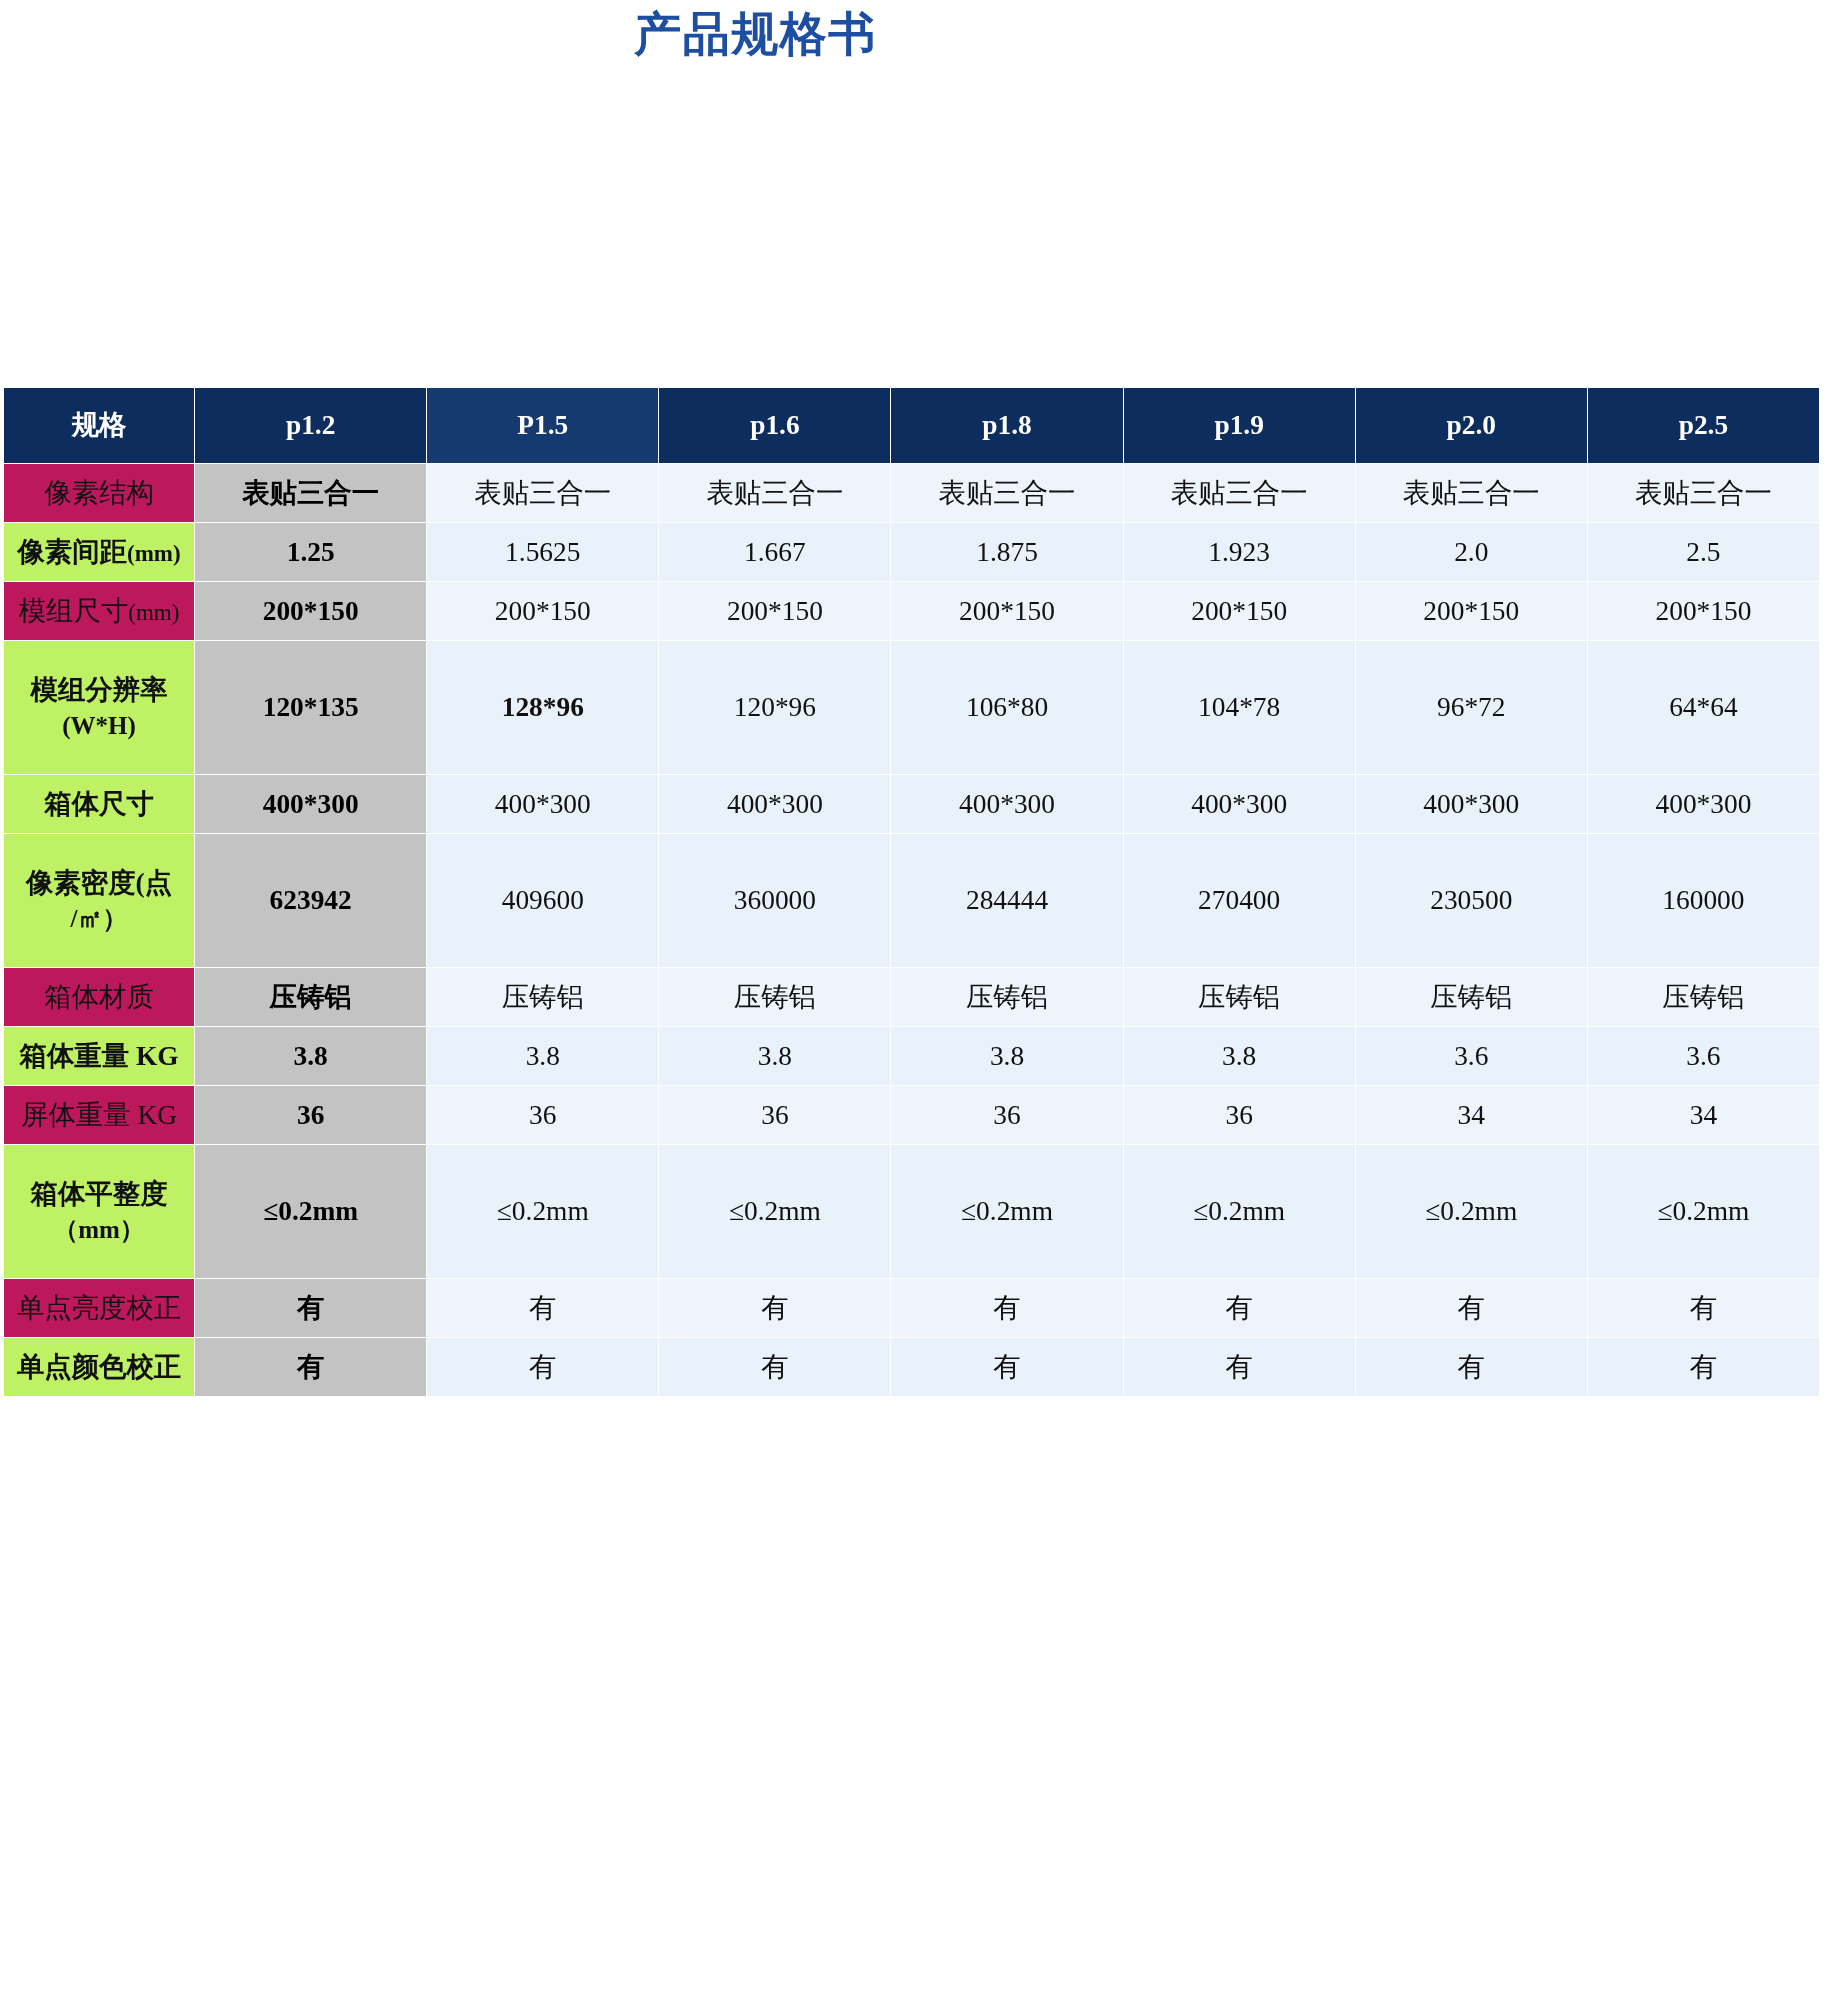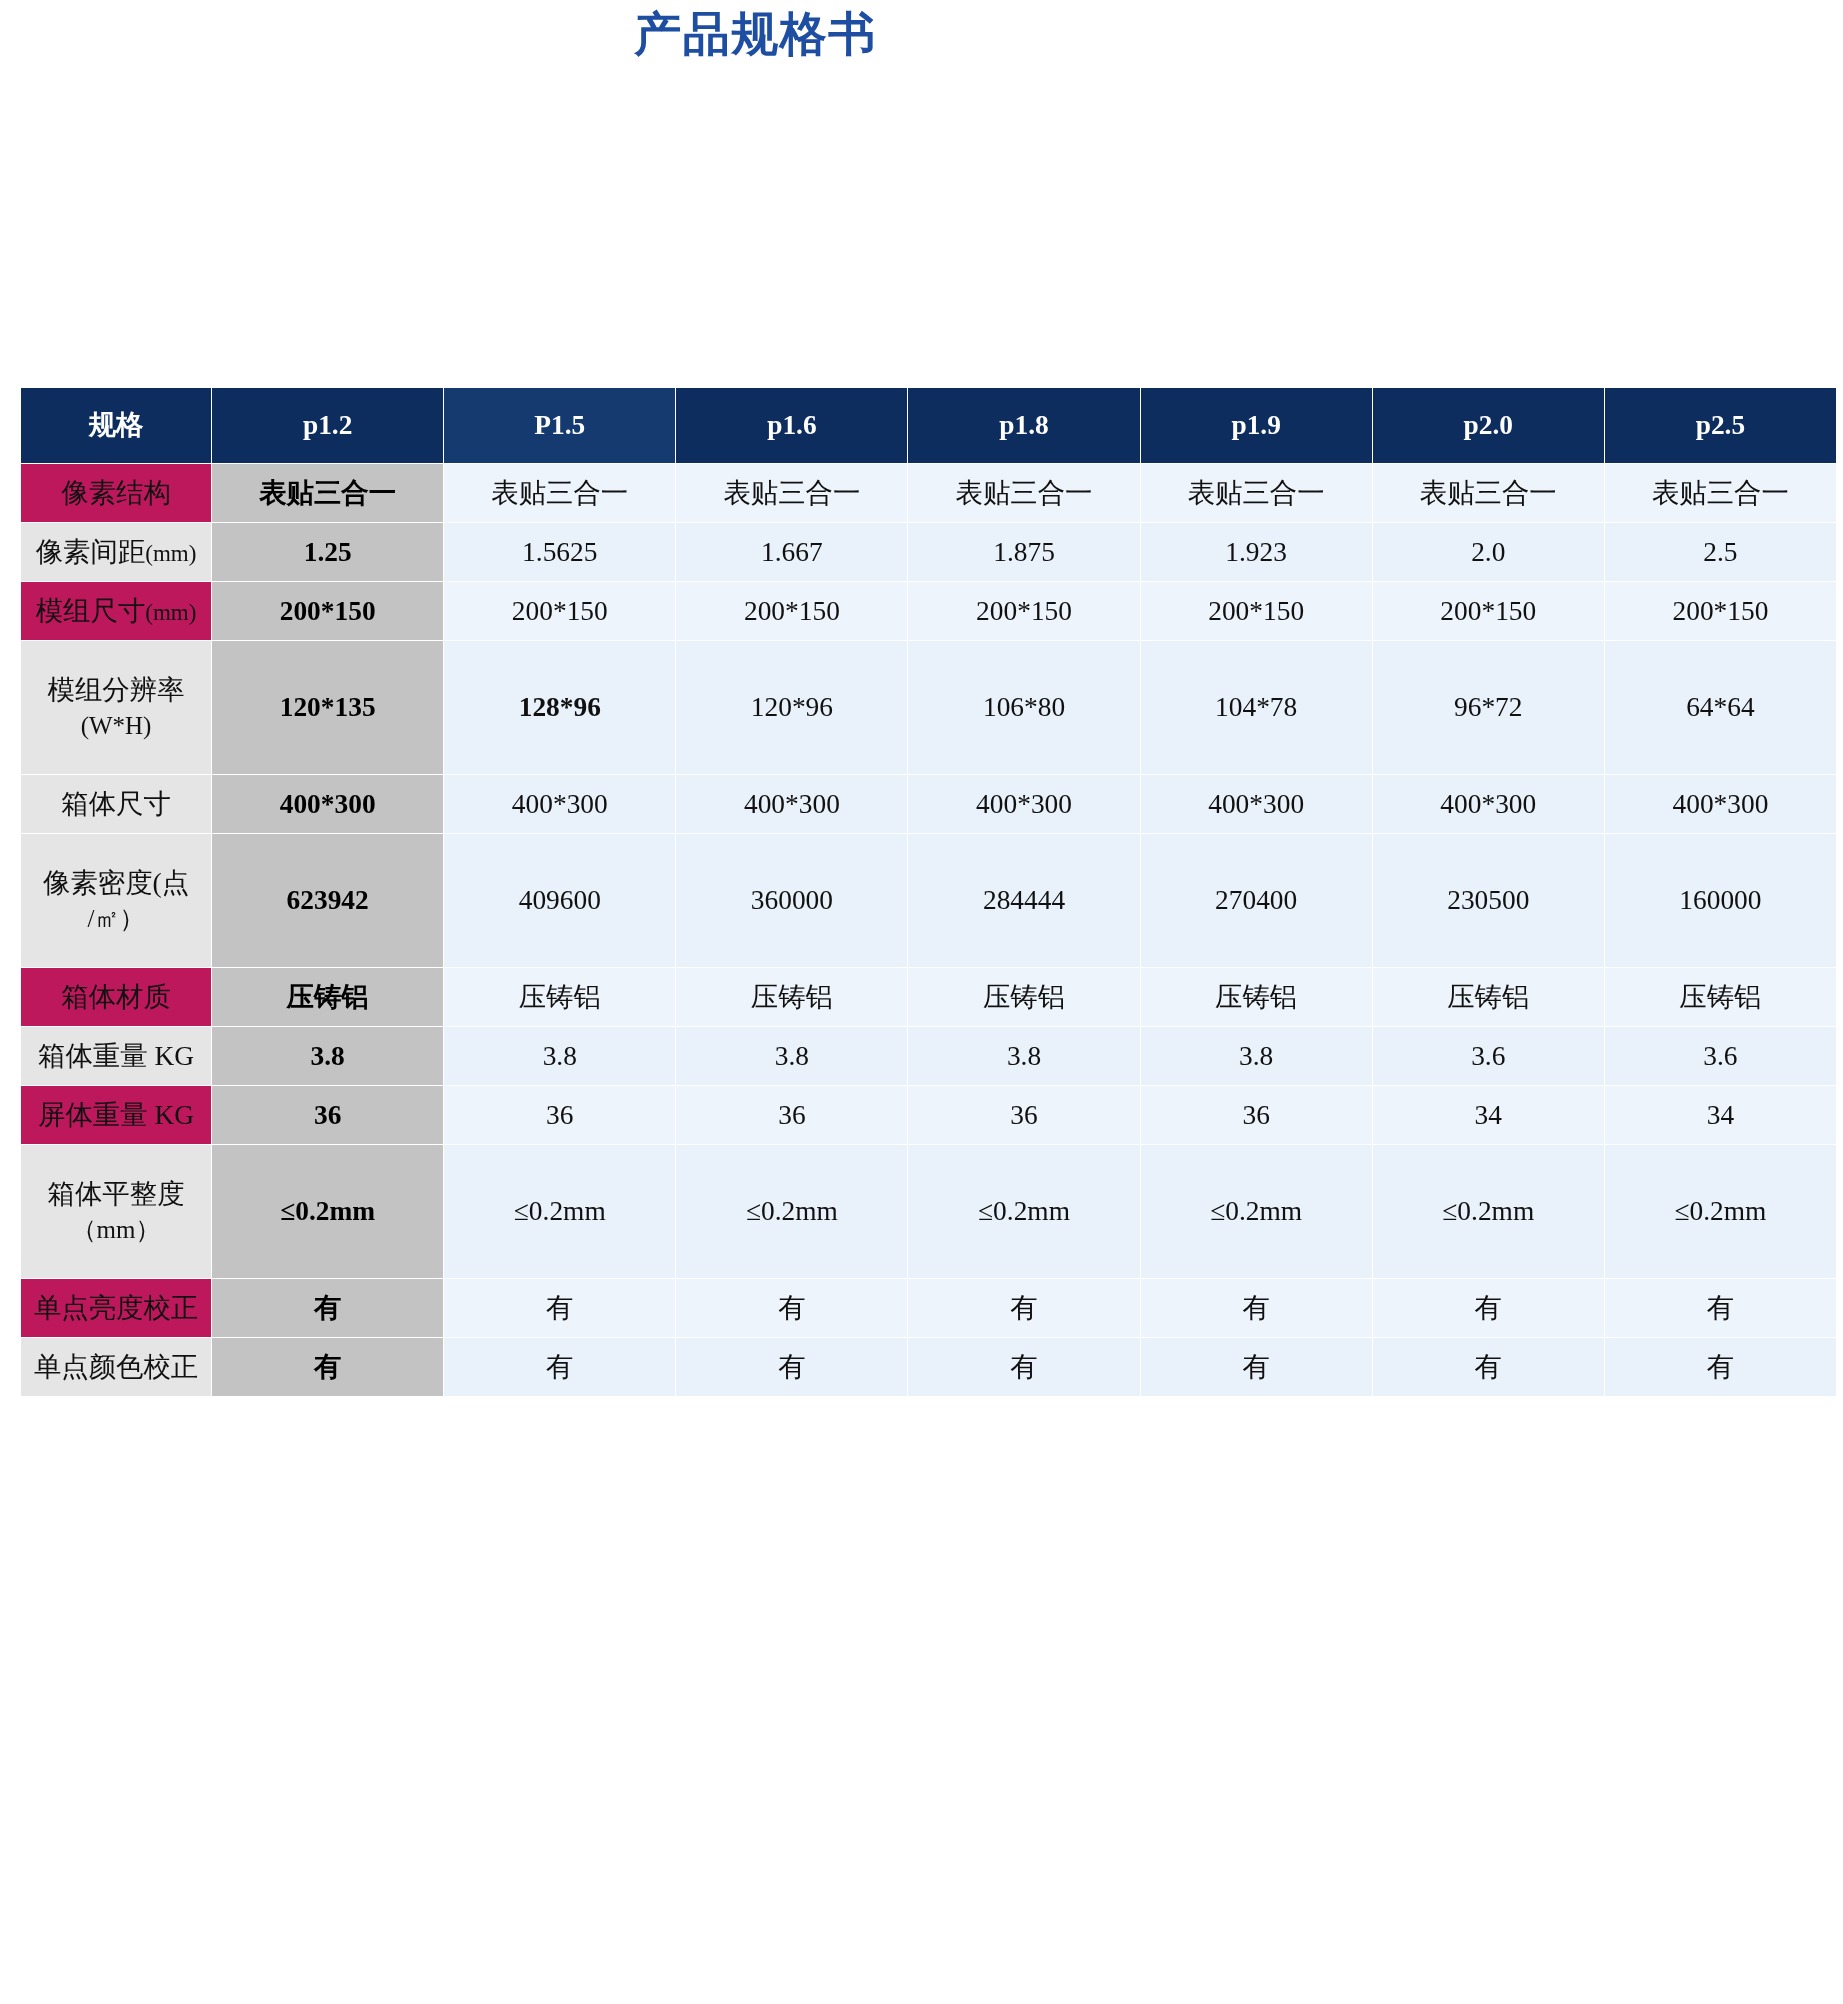--- a/index.html
+++ b/index.html
@@ -25,21 +25,21 @@
     font-family: "Liberation Sans", sans-serif;
     font-weight: bold;
     font-size: 47px;
     color: #1d4ea2;
     letter-spacing: 1.5px;
     padding-top: 6.1px;
     line-height: 1.2;
   }
   .table-wrap {
     position: absolute;
-    left: 20px;
+    left: 3px;
     top: 387px;
     width: 1817px;
   }
   table.spec {
     border-collapse: collapse;
     table-layout: fixed;
     width: 1817px;
   }
   table.spec td, table.spec th {
     border: 0.8px solid #ffffff;
@@ -64,21 +64,22 @@
   thead th.col-head {
     background: #0d2d5e;
   }
   
   td.label {
     background: #be185d;
     font-size: 28px;
     color: #111111;
   }
   tr.alt td.label {
-    background: #e5e5e5;
+    background: #bef264;
+    font-weight: bold;
   }
   
   td.sel {
     background: #c3c3c3;
     font-weight: bold;
     color: #000000;
   }
   td.cell {
     background: #eef4fb;
   }

